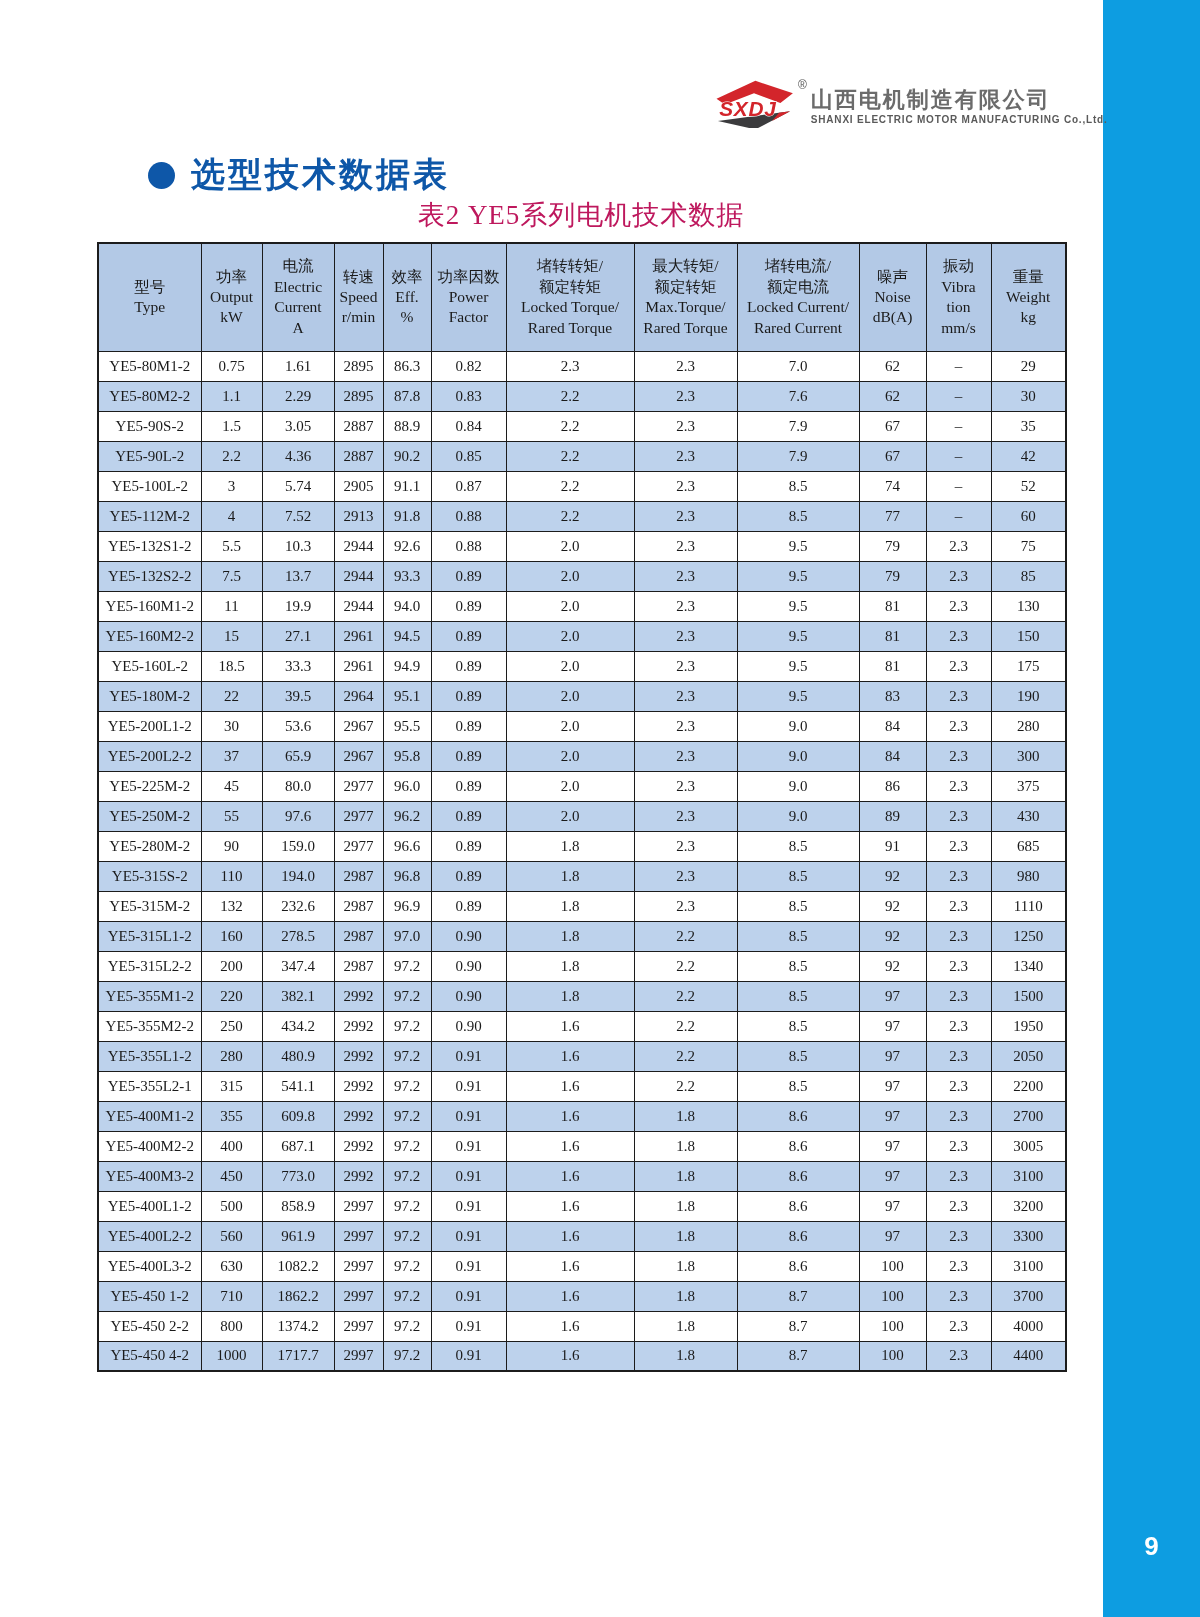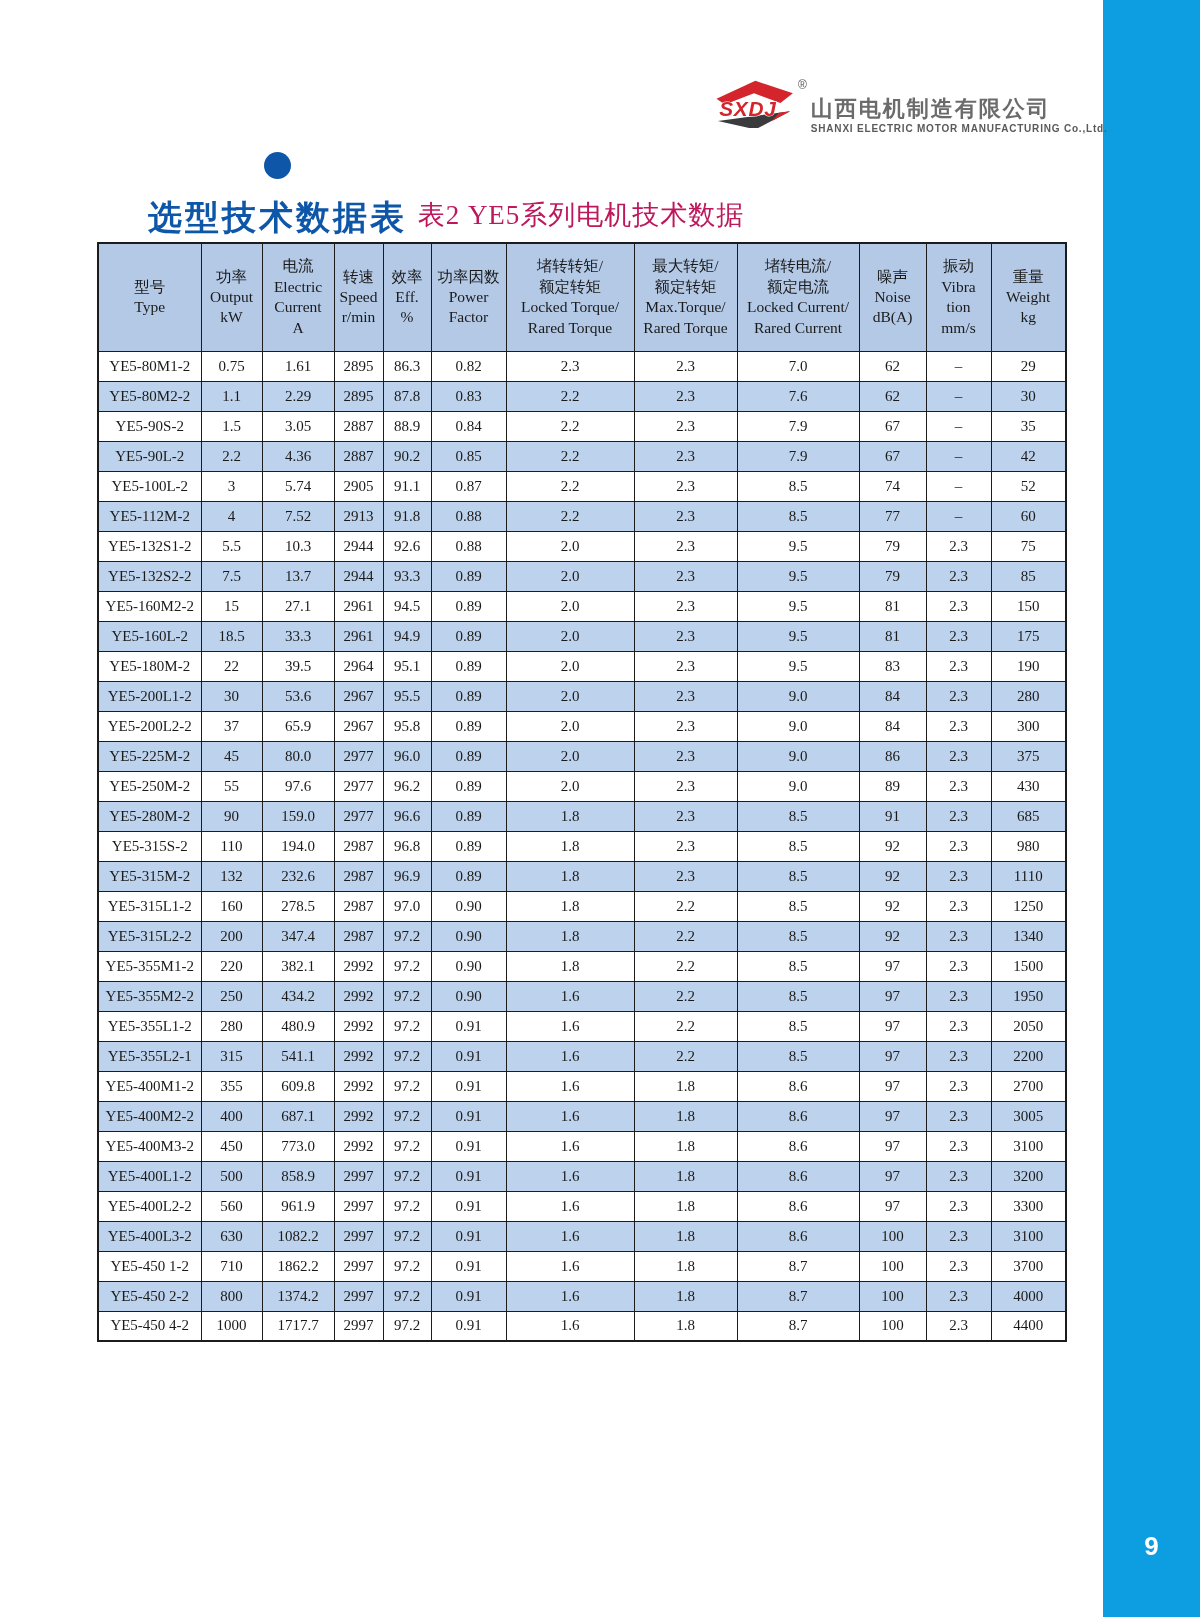--- a/index.html
+++ b/index.html
@@ -17,33 +17,33 @@
   }
   .page-number {
     position:absolute; bottom:55px; left:0; width:100%;
     text-align:center; color:#ffffff; font-size:26px; font-weight:bold;
     font-family:"Liberation Sans","DejaVu Sans",sans-serif;
   }
   
   .logo { position:absolute; top:78px; left:712px; display:flex; align-items:flex-start; }
   .logo-mark { width:84px; height:50px; }
   .logo-reg { font-size:12px; color:#555; margin:0 4px 0 2px; font-family:"Liberation Sans",sans-serif; }
-  .logo-text { margin-top:19px; }
+  .logo-text { margin-top:10px; }
   .logo-cn {
     font-size:22px; letter-spacing:2px; color:#6b6b6b; font-weight:bold;
     font-family:"Liberation Sans","DejaVu Sans",sans-serif; line-height:1.1;
   }
   .logo-en {
     font-size:10px; color:#5a5a5a; letter-spacing:0.8px; margin-top:2px;
     font-family:"Liberation Sans","DejaVu Sans",sans-serif; font-weight:bold;
   }
   
   .section-title-row {
     position:absolute; top:152px; left:148px;
-    display:flex; align-items:center; gap:16px;flex-direction:column;
+    display:flex; align-items:center; gap:16px;
   }
   .bullet { width:27px; height:27px; border-radius:50%; background:#0e57a8; }
   .section-title {
     font-size:34px; font-weight:bold; color:#0e57a8;
     font-family:"Liberation Sans","DejaVu Sans",sans-serif; letter-spacing:3px;
   }
   
   .table-caption {
     position:absolute; top:197px; left:97px; width:968px;
     text-align:center; font-size:27px; color:#be185d; letter-spacing:1px;
@@ -284,20 +284,34 @@
           <td>93.3</td>
           <td>0.89</td>
           <td>2.0</td>
           <td>2.3</td>
           <td>9.5</td>
           <td>79</td>
           <td>2.3</td>
           <td>85</td>
         </tr>
         <tr>
+          <td>YE5-160M1-2</td>
+          <td>11</td>
+          <td>19.9</td>
+          <td>2944</td>
+          <td>94.0</td>
+          <td>0.89</td>
+          <td>2.0</td>
+          <td>2.3</td>
+          <td>9.5</td>
+          <td>81</td>
+          <td>2.3</td>
+          <td>130</td>
+        </tr>
+        <tr>
           <td>YE5-160M2-2</td>
           <td>15</td>
           <td>27.1</td>
           <td>2961</td>
           <td>94.5</td>
           <td>0.89</td>
           <td>2.0</td>
           <td>2.3</td>
           <td>9.5</td>
           <td>81</td>

